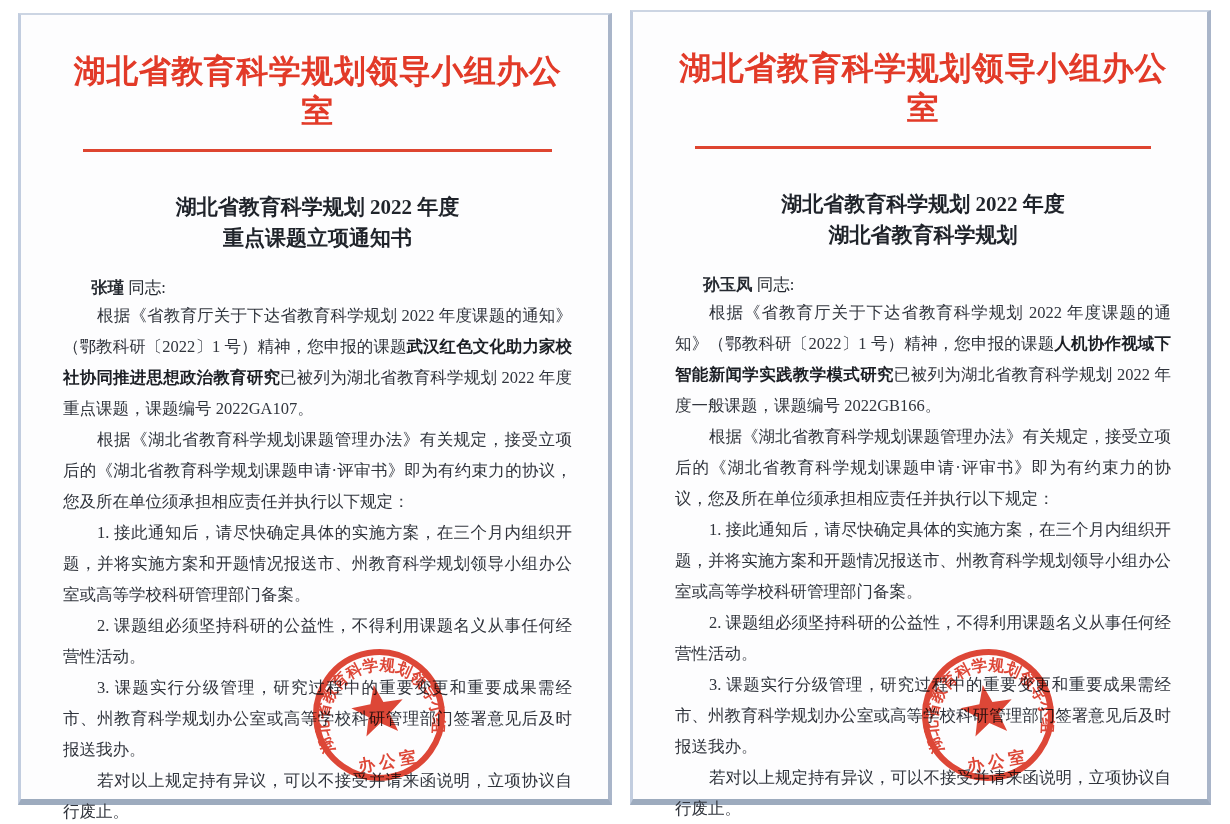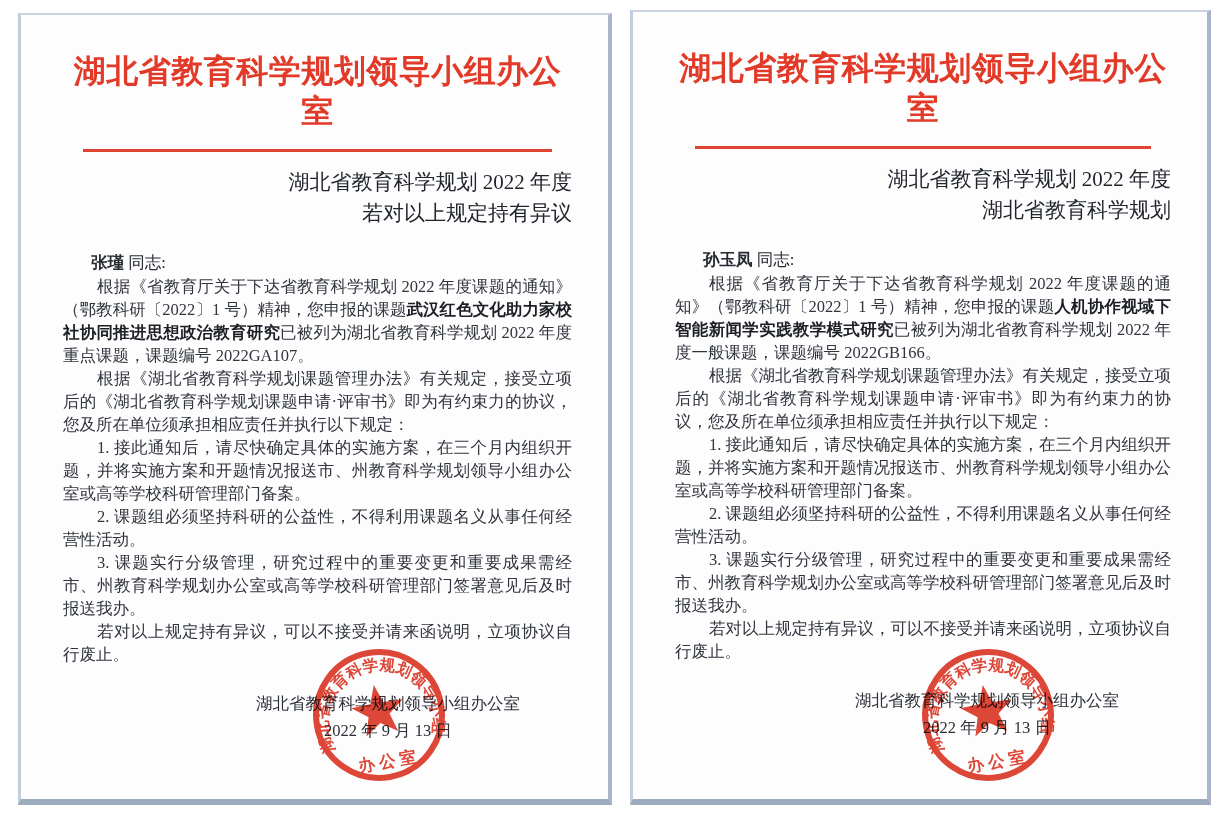--- a/index.html
+++ b/index.html
@@ -34,37 +34,37 @@
     letter-spacing: 0.5px;
     line-height: 40px;
   }
   .red-rule {
     height: 3px;
     background: #de4530;
     margin: 18px auto 0 auto;
     width: 92%;
   }
   .doc-title {
-    margin-top: 15px;
-    text-align: right;
+    margin-top: 40px;
+    text-align: center;
     font-size: 21px;
-    font-weight: 400;
+    font-weight: 700;
     color: #1f232a;
     line-height: 31px;
   }
   .salutation {
     margin-top: 22px;
     font-size: 16.5px;
     color: #262a31;
     line-height: 23.5px;
   }
   .salutation .name { font-weight: 700; margin-left: 28px; }
   p.body {
     font-size: 16.5px;
-    line-height: 23px;
+    line-height: 31px;
     color: #30343c;
     text-align: justify;
     text-indent: 34px;
   }
   p.body .project { font-weight: 700; color: #1c1f25; }
 
   .sign-block {
     margin: 24px 52px 0 auto;
     width: max-content;
     text-align: center;
@@ -92,21 +92,21 @@
 
 <div class="stage">
 
   <article class="page page-left">
     <div class="inner">
       <div class="org-header">湖北省教育科学规划领导小组办公室</div>
       <div class="red-rule"></div>
 
       <div class="doc-title">
         <div>湖北省教育科学规划 2022 年度</div>
-        <div>若对以上规定持有异议</div>
+        <div>重点课题立项通知书</div>
       </div>
 
       <div class="salutation"><span class="name">张瑾</span><span> 同志:</span></div>
 
       <p class="body"><span>根据《省教育厅关于下达省教育科学规划 2022 年度课题的通知》（鄂教科研〔2022〕1 号）精神，您申报的课题</span><span class="project">武汉红色文化助力家校社协同推进思想政治教育研究</span><span>已被列为湖北省教育科学规划 2022 年度重点课题，课题编号 2022GA107。</span></p>
 
       <p class="body">根据《湖北省教育科学规划课题管理办法》有关规定，接受立项后的《湖北省教育科学规划课题申请·评审书》即为有约束力的协议，您及所在单位须承担相应责任并执行以下规定：</p>
       <p class="body">1. 接此通知后，请尽快确定具体的实施方案，在三个月内组织开题，并将实施方案和开题情况报送市、州教育科学规划领导小组办公室或高等学校科研管理部门备案。</p>
       <p class="body">2. 课题组必须坚持科研的公益性，不得利用课题名义从事任何经营性活动。</p>
       <p class="body">3. 课题实行分级管理，研究过程中的重要变更和重要成果需经市、州教育科学规划办公室或高等学校科研管理部门签署意见后及时报送我办。</p>

